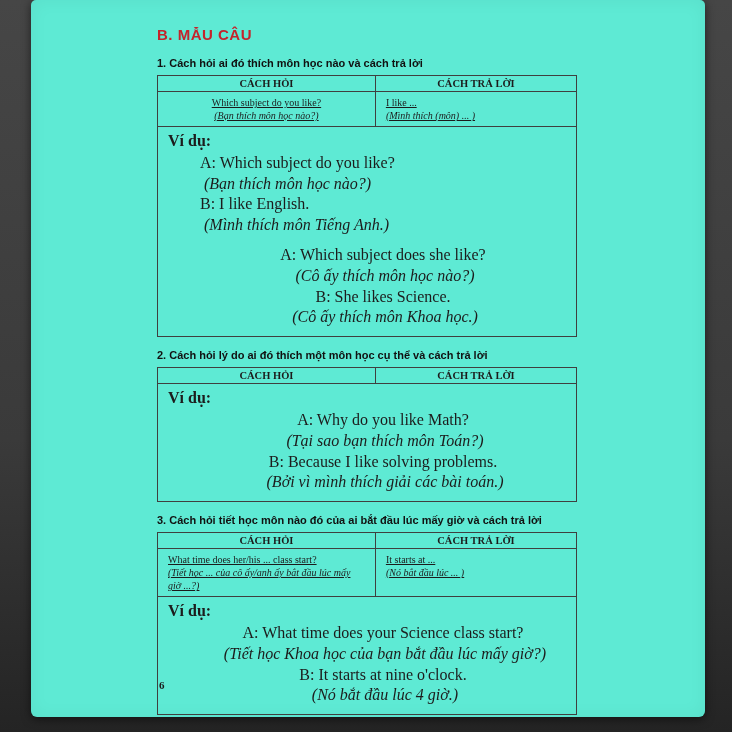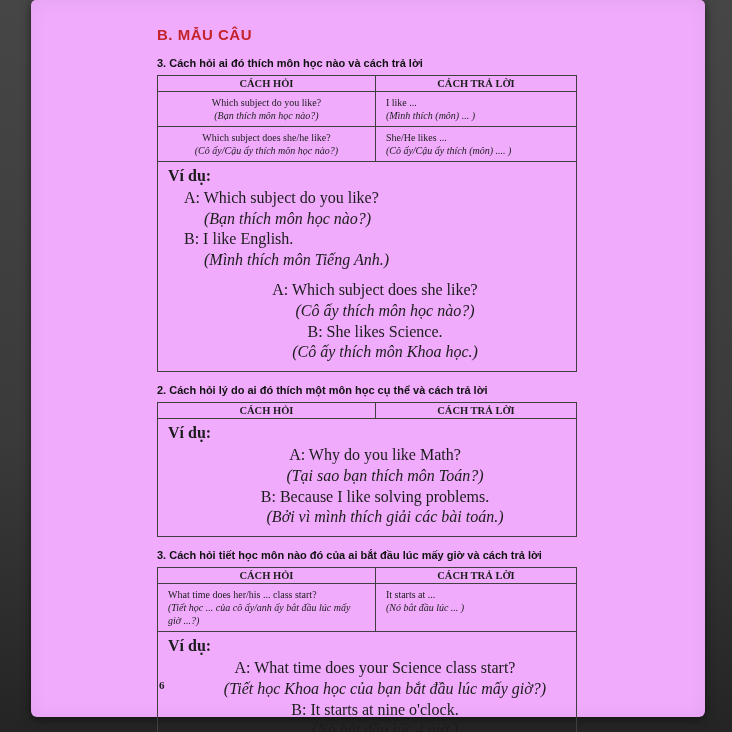--- a/index.html
+++ b/index.html
@@ -6,21 +6,21 @@
   html,body { width:732px; height:732px; }
   body {
     position:relative;
     background:linear-gradient(180deg,#464646 0%,#3a3a3a 60%,#242424 100%);
     font-family:"Liberation Serif", serif;
     color:#1c1c1c;
     overflow:hidden;
   }
   .page {
     position:absolute; left:31px; top:0; right:27px; bottom:15px;
-    background:#f0abfc;
+    background:#5eead4;
     border-radius:5px 5px 6px 6px;
     box-shadow:0 2px 10px rgba(0,0,0,0.55), inset 0 0 18px rgba(0,0,0,0.05);
   }
   .content { padding:26px 0 0 126px; width:556px; }
 
   .title {
     font-family:"Liberation Sans", sans-serif;
     font-size:15px; font-weight:bold; letter-spacing:0.5px;
     color:#c4242b; margin-bottom:14px;
   }
@@ -29,76 +29,66 @@
     font-size:11px; font-weight:bold; color:#111;
     margin-bottom:6px; white-space:nowrap;
   }
 
   table.qa { width:420px; border-collapse:collapse; margin-bottom:12px; table-layout:fixed; }
   .col-q { width:52%; } .col-a { width:48%; }
   table.qa th, table.qa td { border:1px solid #3f3f3f; vertical-align:top; }
   table.qa th {
     font-size:10.5px; font-weight:bold; text-align:center; padding:2px 2px;
   }
-  td.q, td.a { font-size:10px; line-height:1.3; padding:4px 10px; }
+  td.q, td.a { font-size:10px; line-height:1.3; padding:4px 10px;text-decoration:underline; }
   td.qc { text-align:center; }
   .vi-line { font-style:italic; }
 
   td.example { padding:4px 10px 6px; font-size:16px; line-height:1.3; }
   .ex-label { font-weight:bold; margin-bottom:1px; }
   .ex-group { margin-bottom:9px; }
   .ex-group:last-child { margin-bottom:2px;text-align:center; }
-  .ex-en { margin-left:16px; }
+  .ex-en { margin-left:32px; }
   .ex-vi { margin-left:36px; font-style:italic; }
 
   .page-number {
     position:absolute; left:128px; bottom:26px;
     font-size:11px; font-weight:bold;
   }
 </style>
 </head>
 <body>
 
 <div class="page">
   <div class="content">
 
     <div class="title">B. MẪU CÂU</div>
 
     <section>
-      <div class="sec-heading">3. Cách hỏi ai đó thích môn học nào và cách trả lời</div>
+      <div class="sec-heading">1. Cách hỏi ai đó thích môn học nào và cách trả lời</div>
       <table class="qa">
         <colgroup>
             <col class="col-q">
             <col class="col-a">
           </colgroup>
         <thead>
           <tr>
             <th>CÁCH HỎI</th>
             <th>CÁCH TRẢ LỜI</th>
           </tr>
         </thead>
         <tbody>
           <tr>
             <td class="q qc">
               <div class="en-line">Which subject do you like?</div>
               <div class="vi-line">(Bạn thích môn học nào?)</div>
             </td>
             <td class="a">
               <div class="en-line">I like ...</div>
               <div class="vi-line">(Mình thích (môn) ... )</div>
-            </td>
-          </tr>
-          <tr>
-            <td class="q qc">
-              <div class="en-line">Which subject does she/he like?</div>
-              <div class="vi-line">(Cô ấy/Cậu ấy thích môn học nào?)</div>
-            </td>
-            <td class="a">
-              <div class="en-line">She/He likes ...</div>
-              <div class="vi-line">(Cô ấy/Cậu ấy thích (môn) .... )</div>
             </td>
           </tr>
           <tr>
             <td class="example" colspan="2">
               <div class="ex-label">Ví dụ:</div>
               <div class="ex-group">
                 <div class="ex-en">A: Which subject do you like?</div>
                 <div class="ex-vi">(Bạn thích môn học nào?)</div>
                 <div class="ex-en">B: I like English.</div>
                 <div class="ex-vi">(Mình thích môn Tiếng Anh.)</div>

